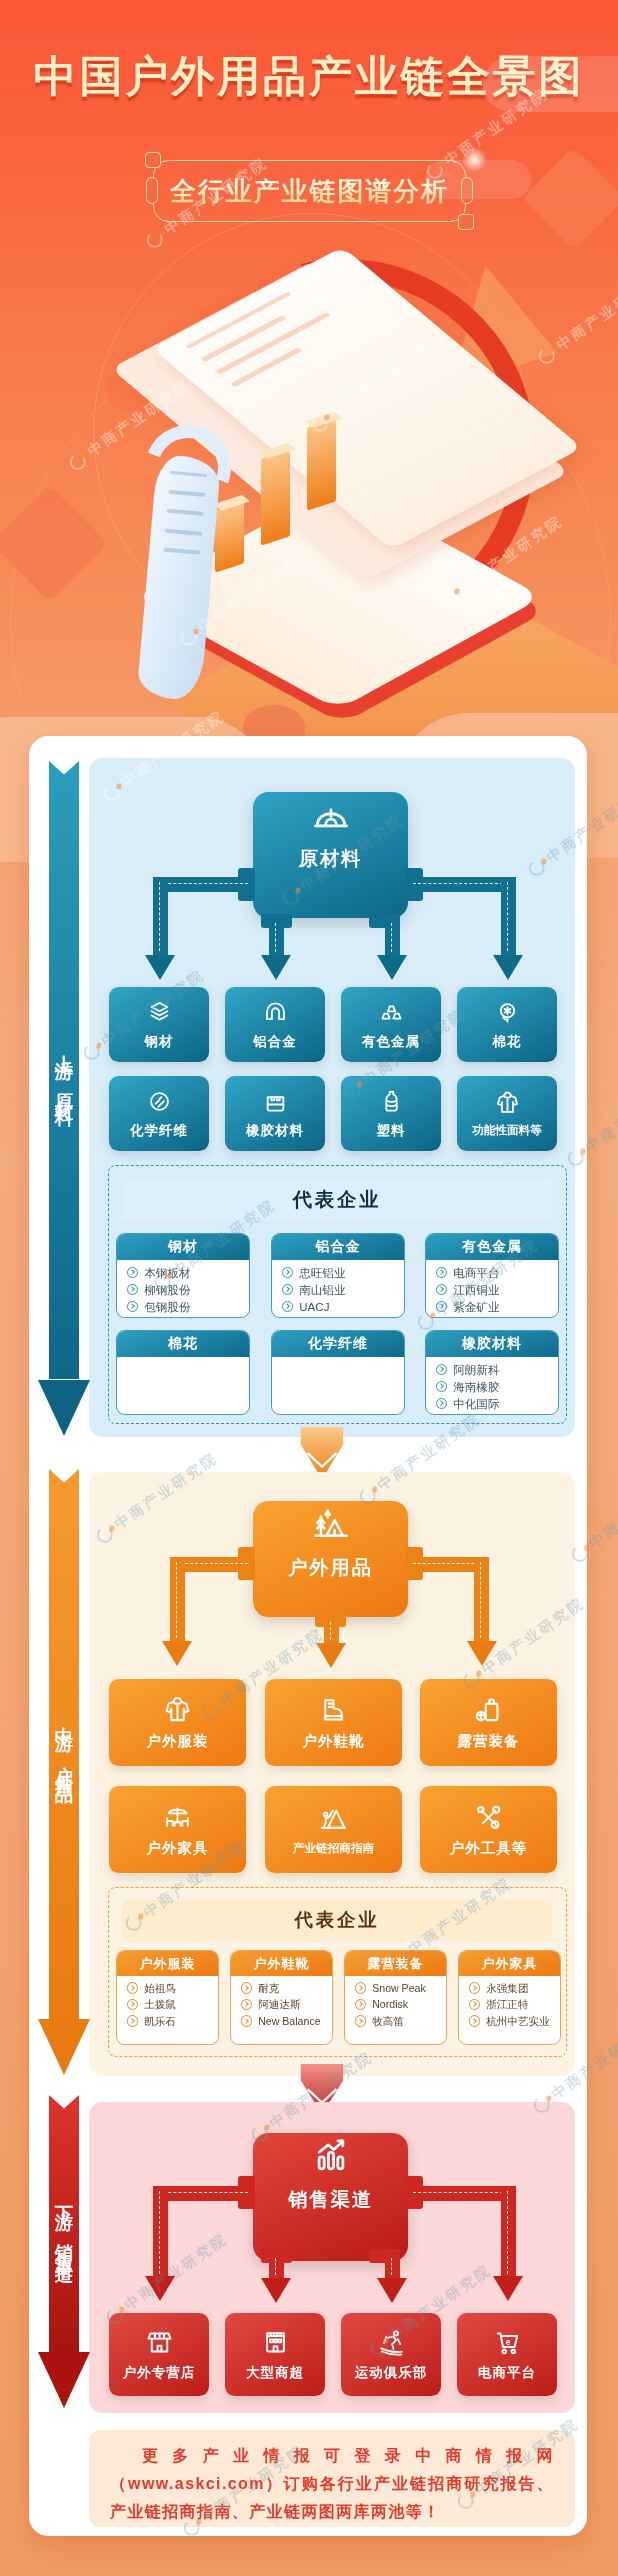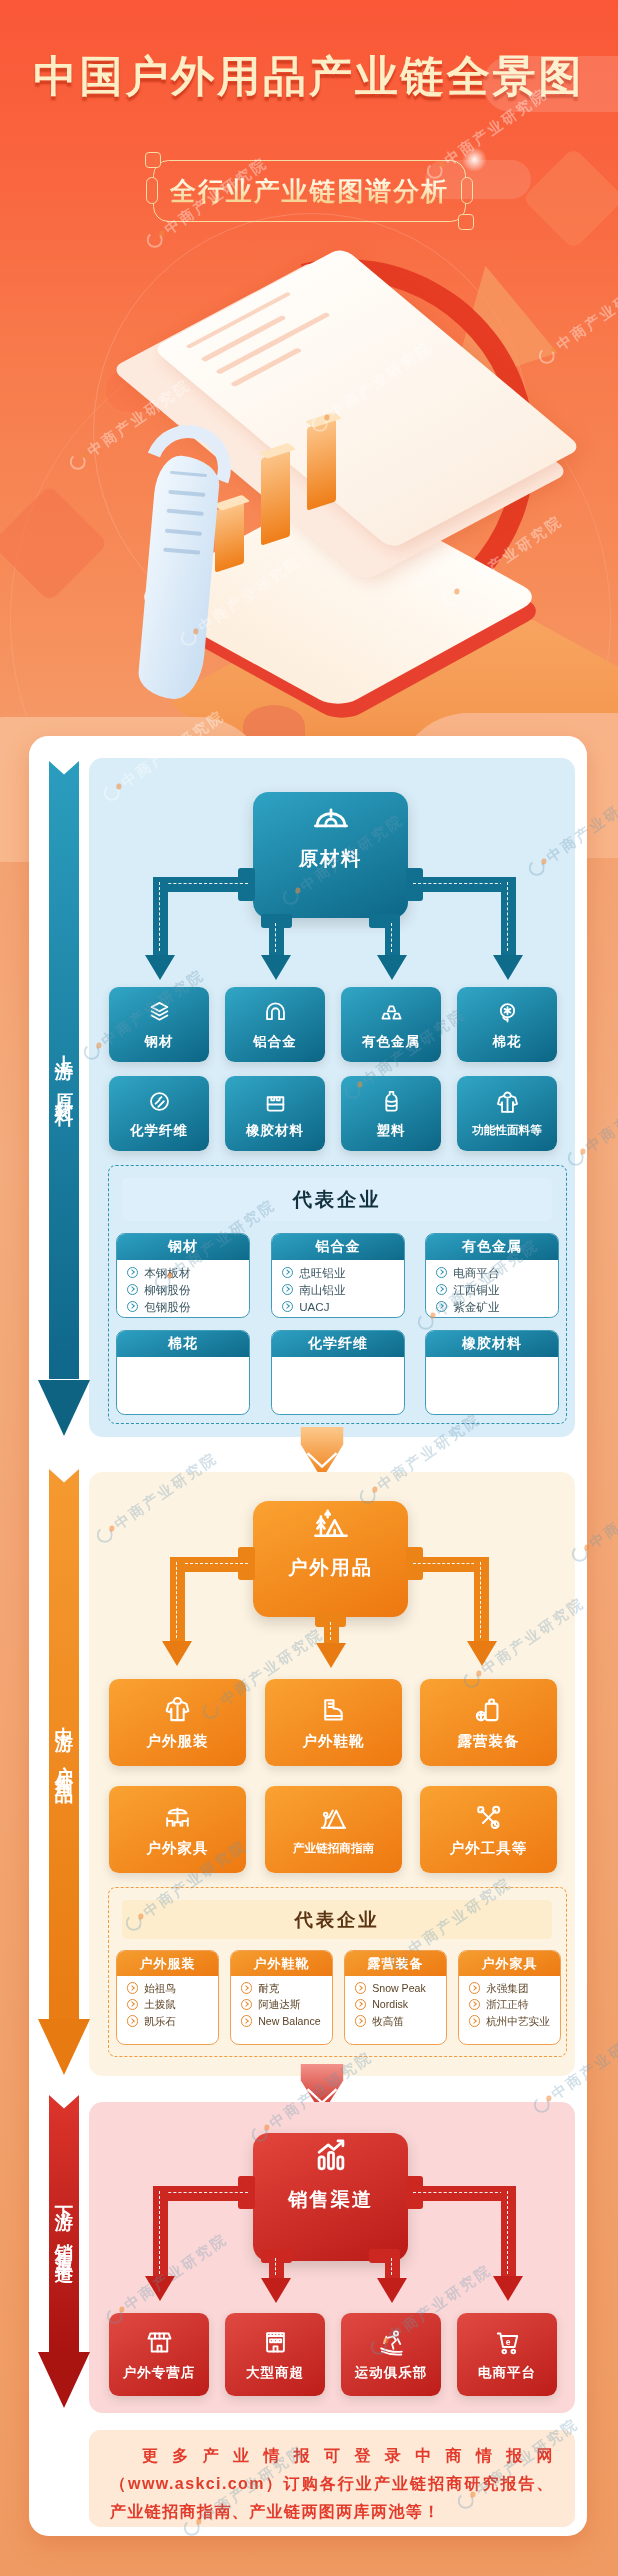--- a/index.html
+++ b/index.html
@@ -341,20 +341,34 @@
   </div>
 </div>
 <div class="ccard cc1" style="left:116px;top:1330px">
   <div class="chead">棉花</div>
 </div>
 <div class="ccard cc1" style="left:271px;top:1330px">
   <div class="chead">化学纤维</div>
 </div>
 <div class="ccard cc1" style="left:425px;top:1330px">
   <div class="chead">橡胶材料</div>
+  <div class="cbody">
+    <div class="item">
+        <span class="bul"></span>
+        <span>阿朗新科</span>
+      </div>
+    <div class="item">
+        <span class="bul"></span>
+        <span>海南橡胶</span>
+      </div>
+    <div class="item">
+        <span class="bul"></span>
+        <span>中化国际</span>
+      </div>
+  </div>
 </div>
 
 <svg class="bigarrow" style="left:291px;top:1427px" width="62" height="56" viewBox="0 0 64 58">
   <defs>
       <linearGradient id="ga1" x1="0" y1="0" x2="0" y2="1">
         <stop offset="0" stop-color="#fcc98c"></stop>
         <stop offset="1" stop-color="#ee7d13"></stop>
       </linearGradient>
     </defs>
   <path d="M10 0h44v18L32 54 10 18Z" fill="url(#ga1)"></path>

